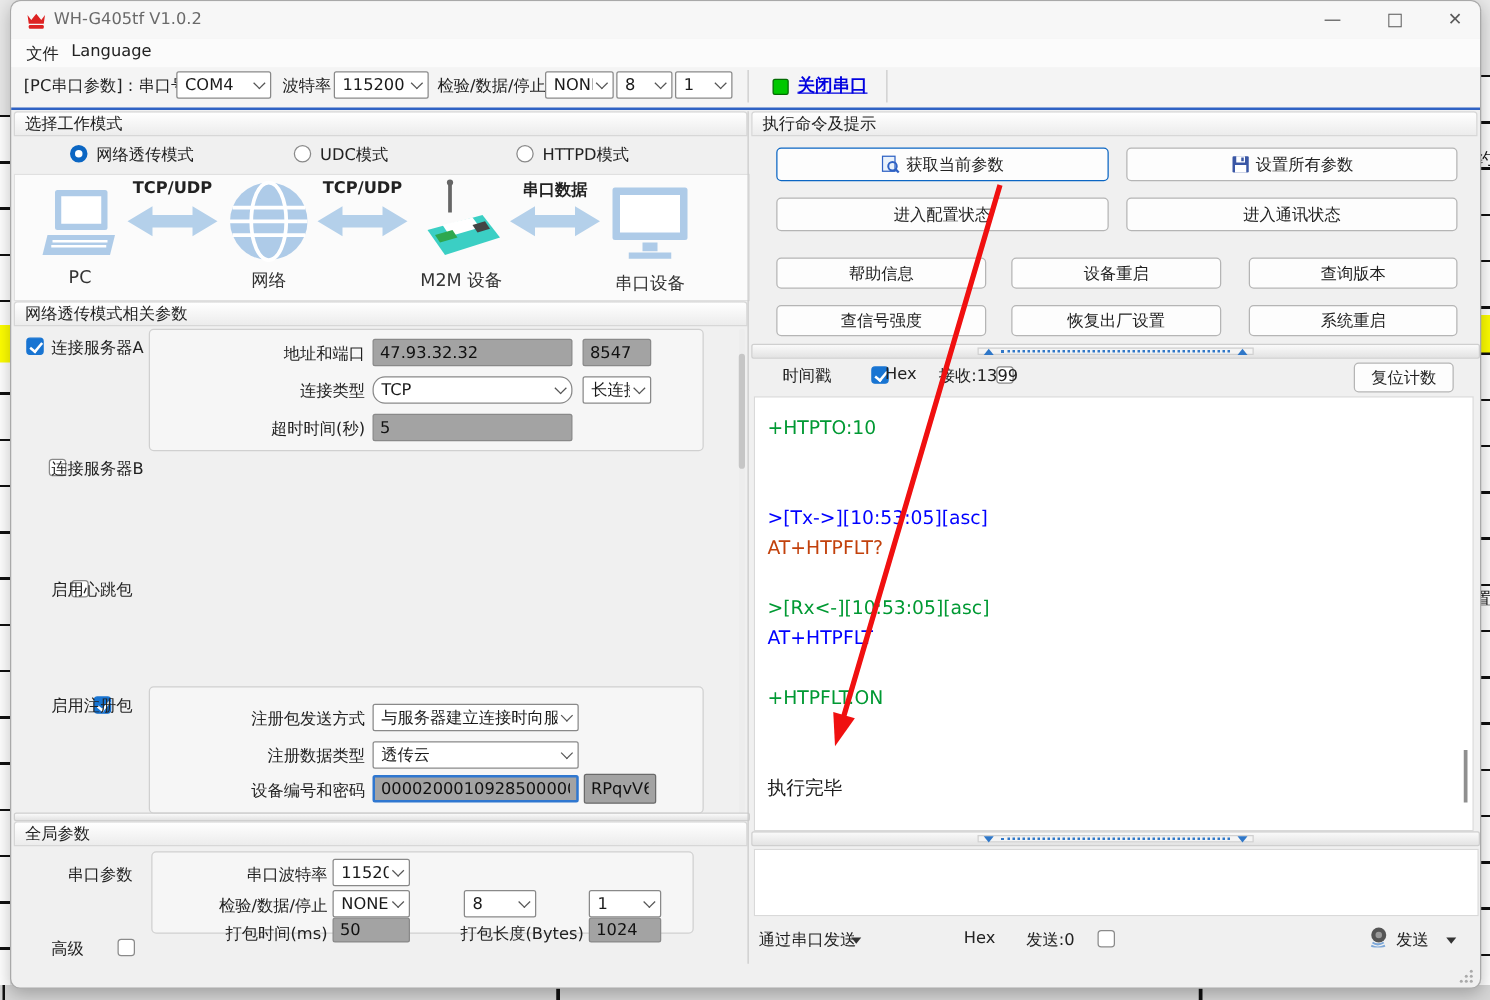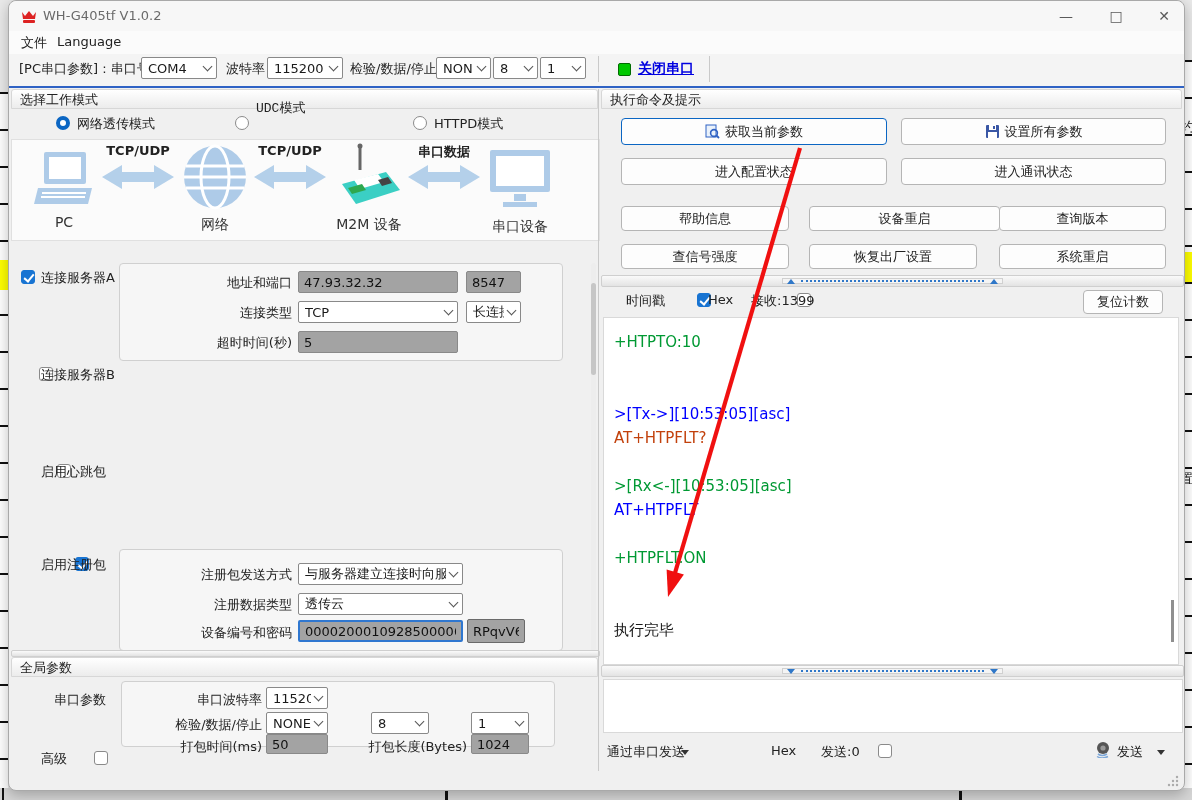--- a/index.html
+++ b/index.html
@@ -125,21 +125,21 @@
     <div class="abs close-port" style="left:629px;top:59px;">关闭串口</div>
     <div class="abs vline" style="left:700px;top:55px;height:26px;"></div>
     <div class="abs blue-rule"></div>
 
     
     <div class="abs sec-header" style="left:2px;top:88px;width:587px;">选择工作模式</div>
 
     <span class="abs rd sel" style="left:47px;top:115px;"></span>
     <div class="abs lbl" style="left:68px;top:114px;">网络透传模式</div>
     <span class="abs rd" style="left:226px;top:115px;"></span>
-    <div class="abs lbl" style="left:247px;top:98px;font-family:Liberation Mono, monospace;">UDC模式</div>
+    <div class="abs lbl" style="left:247px;top:114px;">UDC模式</div>
     <span class="abs rd" style="left:404px;top:115px;"></span>
     <div class="abs lbl" style="left:425px;top:114px;">HTTPD模式</div>
 
     
     <div class="abs" style="left:2px;top:138px;width:587px;height:100px;background:#fbfbfb;border:1px solid #e0e0e0;">
       <svg class="abs" style="left:20px;top:10px;" width="64" height="60" viewBox="0 0 64 60">
         <rect x="12" y="2" width="42" height="32" rx="2" fill="#aecbe8"></rect>
         <rect x="17" y="7" width="32" height="22" fill="#fff"></rect>
         <polygon points="6,38 60,38 56,54 2,54" fill="#aecbe8"></polygon>
         <line x1="10" y1="43" x2="54" y2="43" stroke="#fff" stroke-width="2"></line>
@@ -178,30 +178,31 @@
       <div class="abs link-label" style="left:88px;top:3px;width:76px;">TCP/UDP</div>
       <div class="abs link-label" style="left:240px;top:3px;width:76px;">TCP/UDP</div>
       <div class="abs link-label" style="left:394px;top:3px;width:76px;">串口数据</div>
       <div class="abs diagram-label" style="left:20px;top:74px;width:64px;">PC</div>
       <div class="abs diagram-label" style="left:170px;top:76px;width:66px;">网络</div>
       <div class="abs diagram-label" style="left:318px;top:76px;width:78px;">M2M 设备</div>
       <div class="abs diagram-label" style="left:472px;top:78px;width:72px;">串口设备</div>
     </div>
 
     
+    <div class="abs sec-header" style="left:2px;top:240px;width:587px;">网络透传模式相关参数</div>
 
     <span class="abs cb checked" style="left:12px;top:269px;"></span>
     <div class="abs lbl" style="left:32px;top:268px;">连接服务器A</div>
 
     <div class="abs gbox" style="left:110px;top:262px;width:442px;height:96px;"></div>
     <div class="abs flabel" style="left:115px;top:273px;width:168px;">地址和端口</div>
     <input class="abs tin" style="left: 289px; top: 270px; width: 160px;" value="47.93.32.32">
     <input class="abs tin" style="left: 457px; top: 270px; width: 55px;" value="8547">
     <div class="abs flabel" style="left:115px;top:303px;width:168px;">连接类型</div>
-    <div class="abs combo" style="left:289px;top:300px;width:160px;">
+    <div class="abs combo" style="left:289px;top:300px;width:160px;border-radius:10px;">
       <span class="txt">TCP</span>
         <span class="chev"></span>
     </div>
     <div class="abs combo" style="left:457px;top:300px;width:55px;">
       <span class="txt">长连接</span>
         <span class="chev"></span>
     </div>
     <div class="abs flabel" style="left:115px;top:333px;width:168px;">超时时间(秒)</div>
     <input class="abs tin" style="left: 289px; top: 330px; width: 160px;" value="5">
 
@@ -291,21 +292,21 @@
     </div>
     <div class="abs btn" style="left:612px;top:157px;width:266px;height:27px;">
       <span>进入配置状态</span>
     </div>
     <div class="abs btn" style="left:892px;top:157px;width:265px;height:27px;">
       <span>进入通讯状态</span>
     </div>
     <div class="abs btn" style="left:612px;top:205px;width:168px;height:25px;">
       <span>帮助信息</span>
     </div>
-    <div class="abs btn" style="left:800px;top:205px;width:191px;height:25px;">
+    <div class="abs btn" style="left:800px;top:205px;width:168px;height:25px;">
       <span>设备重启</span>
     </div>
     <div class="abs btn" style="left:990px;top:205px;width:167px;height:25px;">
       <span>查询版本</span>
     </div>
     <div class="abs btn" style="left:612px;top:243px;width:168px;height:25px;">
       <span>查信号强度</span>
     </div>
     <div class="abs btn" style="left:800px;top:243px;width:168px;height:25px;">
       <span>恢复出厂设置</span>

